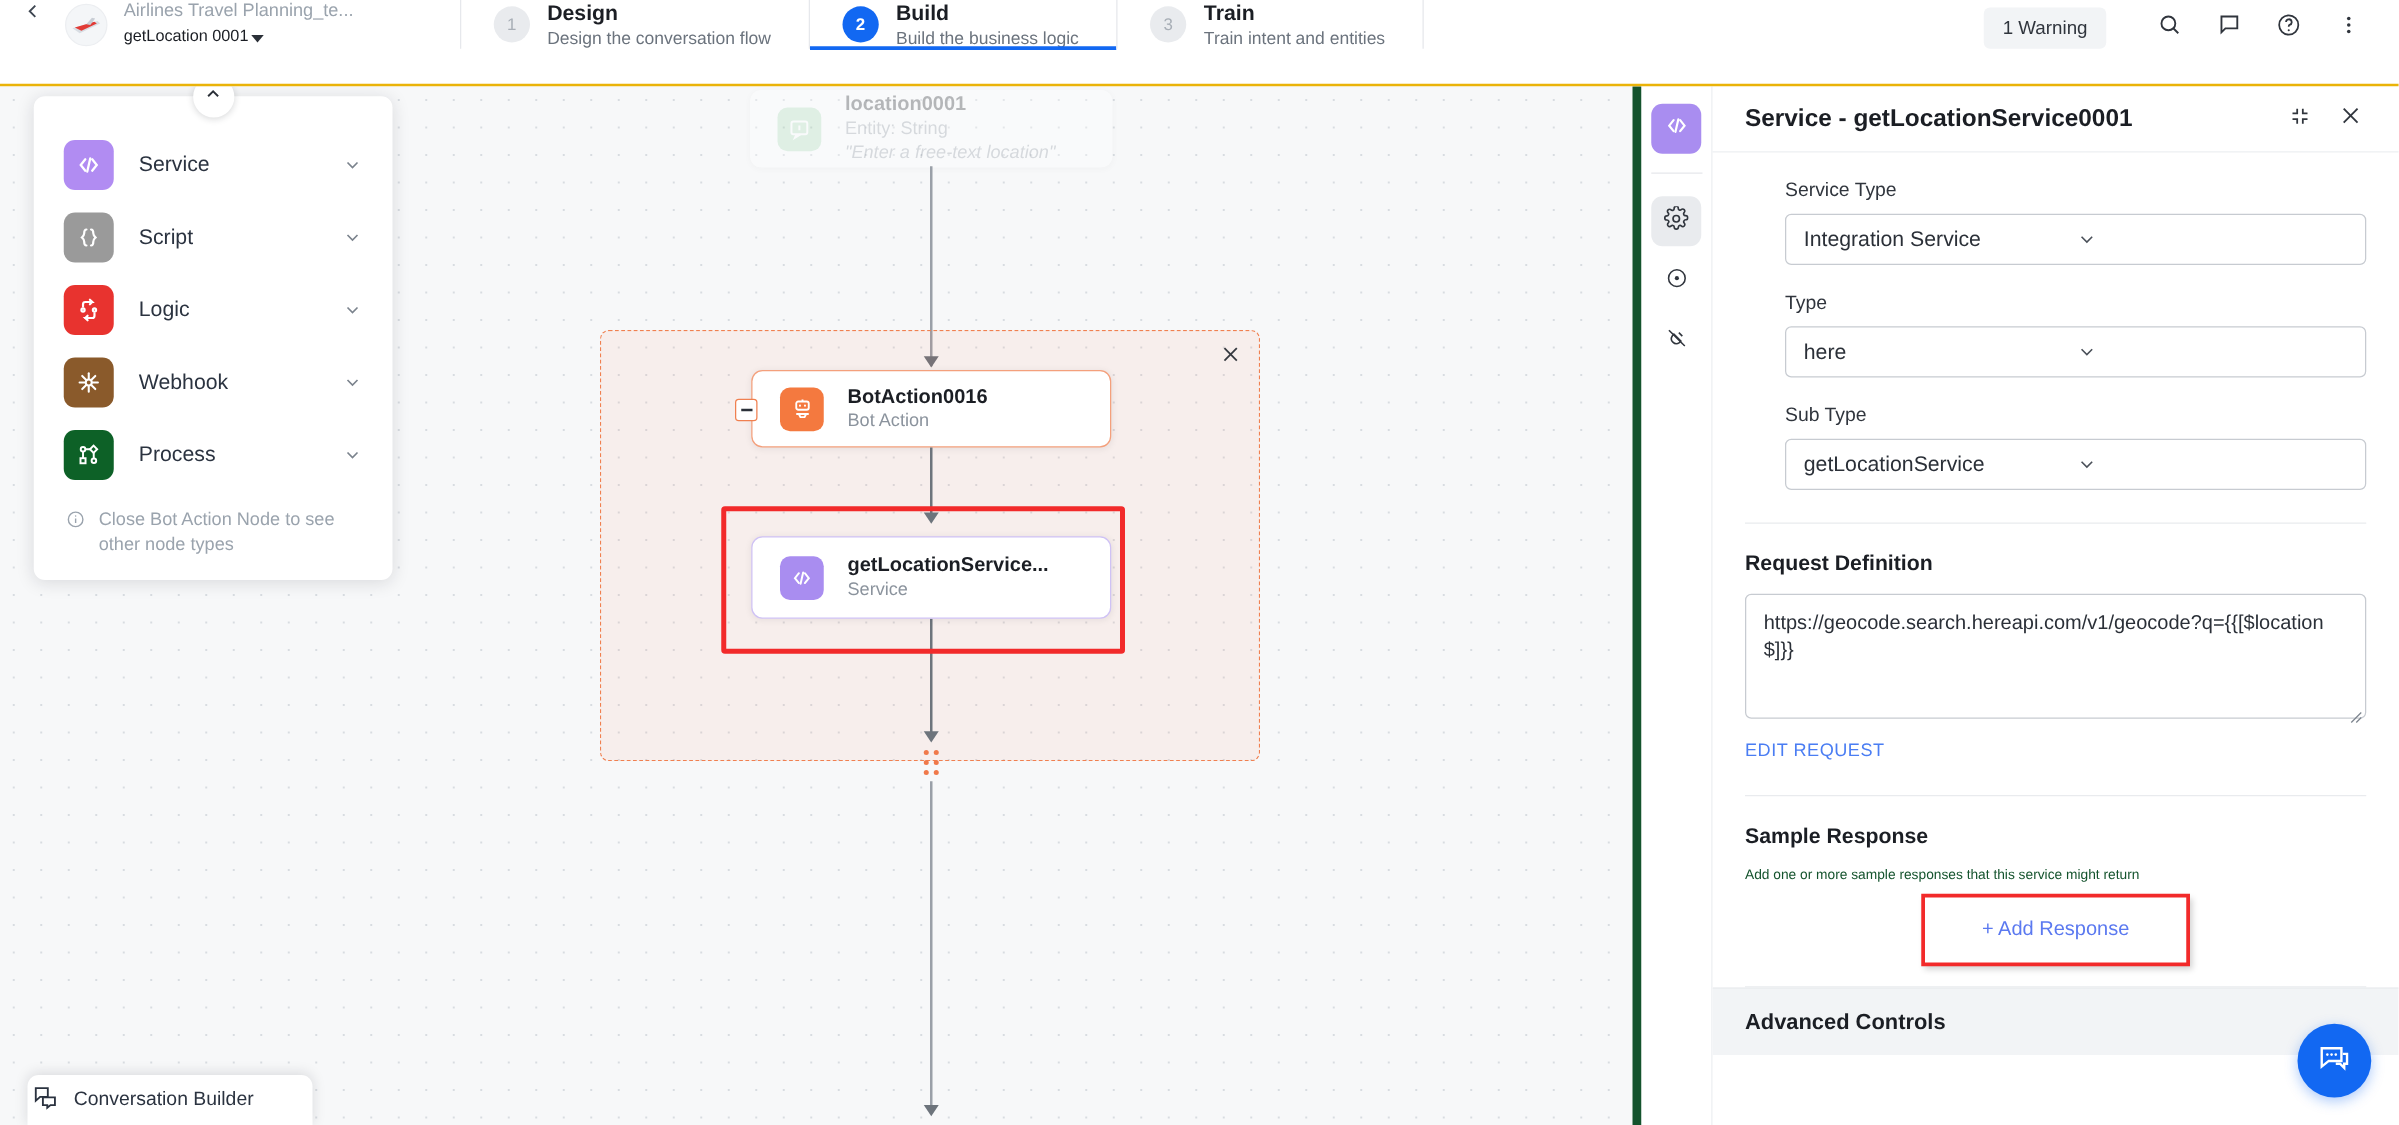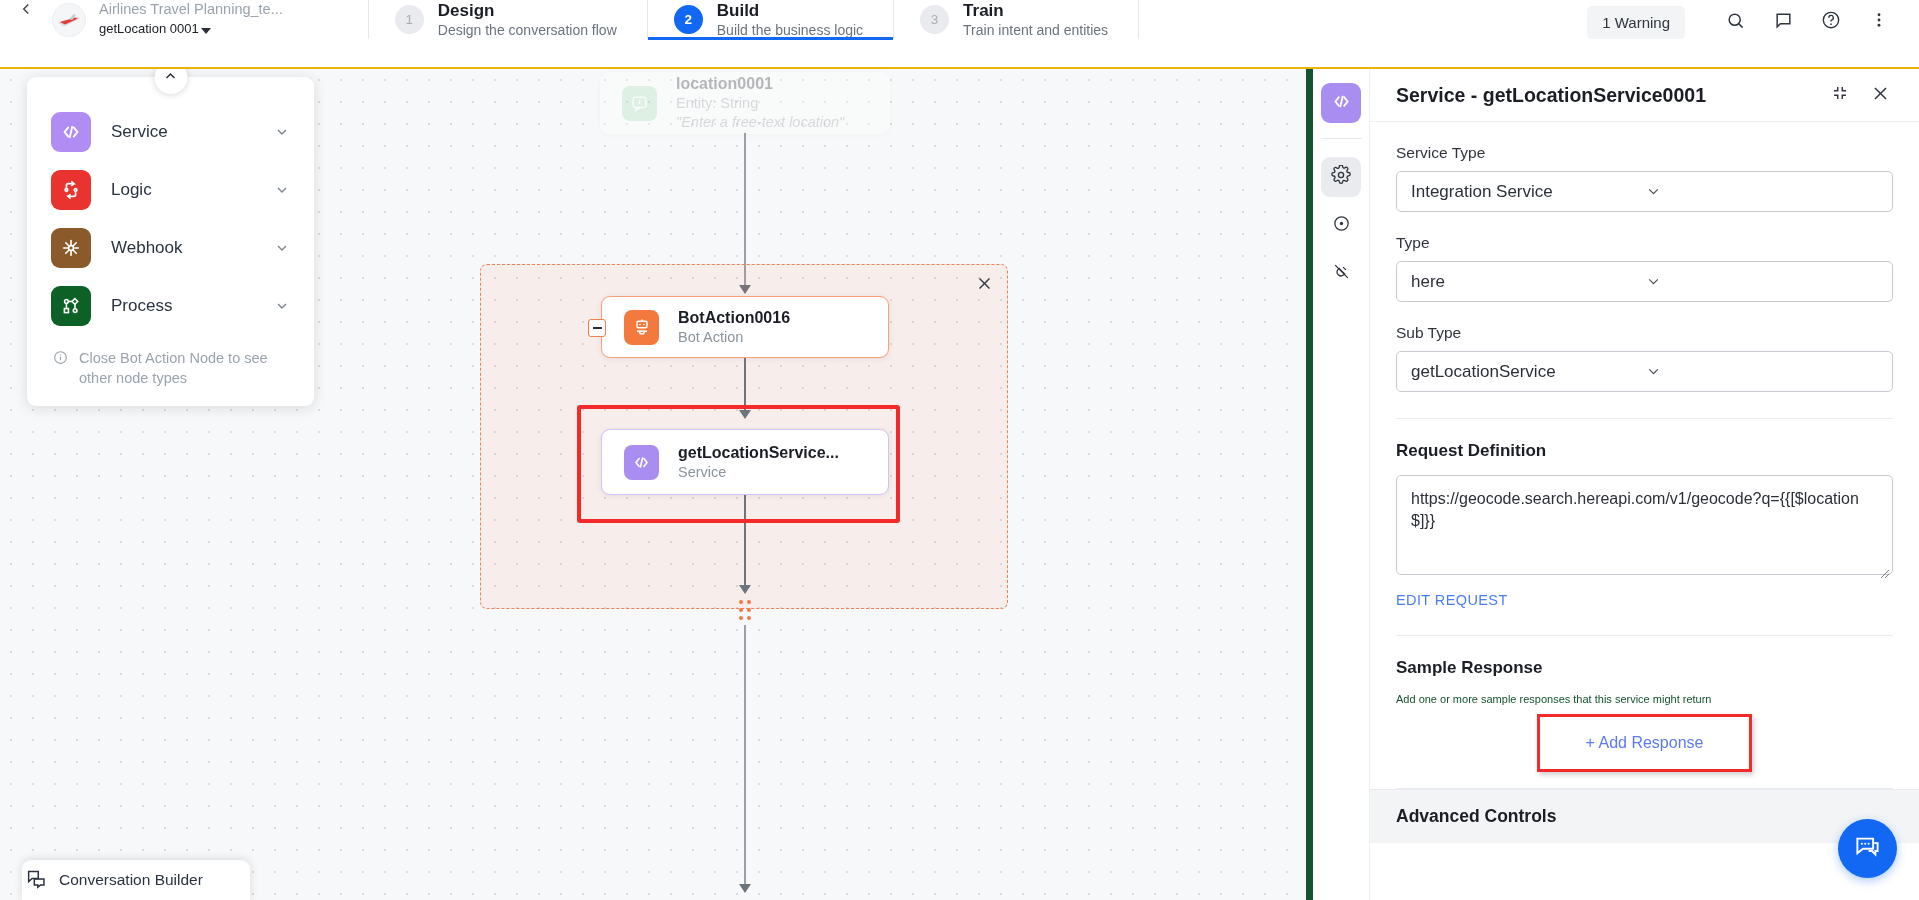--- a/index.html
+++ b/index.html
@@ -205,21 +205,21 @@
     height: 53px; border-bottom: 1px solid #edeff2;
     display: flex; align-items: center; padding: 0 22px 0 26px; flex: none;
   }
   .panel-title { font-size: 19.5px; font-weight: bold; color: #1b1e24; flex: 1; }
   .panel-head-icon {
     width: 34px; height: 34px; display: flex; align-items: center; justify-content: center;
     cursor: pointer; color: #30353d; margin-left: 6px;
   }
   .panel-scroll { flex: 1; overflow: hidden; padding: 0 26px; position: relative; }
 
-  .field { margin-top: 22px; }
+  .field { margin-top: 22px; margin-left: 32px; }
   .field-label { font-size: 15.5px; color: #30353d; margin-bottom: 9px; }
   .select {
     height: 41px; border: 1px solid #c7cbd1; border-radius: 5px;
     display: flex; align-items: center; padding: 0 13px 0 14px; cursor: pointer;
     background: #fff;
   }
   .select span { font-size: 17px; color: #2b3038; flex: 1; }
   .select .chev { color: #4a5059; display: flex; align-items: center; }
 
   .section-rule { height: 1px; background: #e9ebee; margin: 26px 0 0 0; }
@@ -458,20 +458,34 @@
             </svg>
         </div>
         <div class="np-label">Service</div>
         <div class="np-chevron">
           <svg width="16" height="16" viewBox="0 0 24 24" fill="none" stroke="currentColor" stroke-width="2">
               <polyline points="6 9 12 15 18 9"></polyline>
             </svg>
         </div>
       </div>
 
+      <div class="np-item">
+        <div class="np-icon" style="background:#9a9a9a">
+          <svg width="22" height="22" viewBox="0 0 24 24" fill="none" stroke="#fff" stroke-width="1.9" stroke-linecap="round">
+              <path d="M10 5c-2 0-2 2.5-2 3.5S7 11 6 12c1 1 2 1.5 2 3.5S8 19 10 19"></path>
+              <path d="M14 5c2 0 2 2.5 2 3.5s1 2.5 2 3.5c-1 1-2 1.5-2 3.5S16 19 14 19"></path>
+            </svg>
+        </div>
+        <div class="np-label">Script</div>
+        <div class="np-chevron">
+          <svg width="16" height="16" viewBox="0 0 24 24" fill="none" stroke="currentColor" stroke-width="2">
+              <polyline points="6 9 12 15 18 9"></polyline>
+            </svg>
+        </div>
+      </div>
 
       <div class="np-item">
         <div class="np-icon" style="background:#e8332f">
           <svg width="22" height="22" viewBox="0 0 24 24" fill="none" stroke="#fff" stroke-width="1.9" stroke-linecap="round">
               <path d="M7 9V7a2 2 0 0 1 2-2h6l-2-2"></path>
               <path d="M15 5l-2 2"></path>
               <path d="M17 15v2a2 2 0 0 1-2 2H9l2 2"></path>
               <path d="M9 19l2-2"></path>
               <circle cx="7" cy="12" r="1.4"></circle>
               <circle cx="17" cy="12" r="1.4"></circle>

